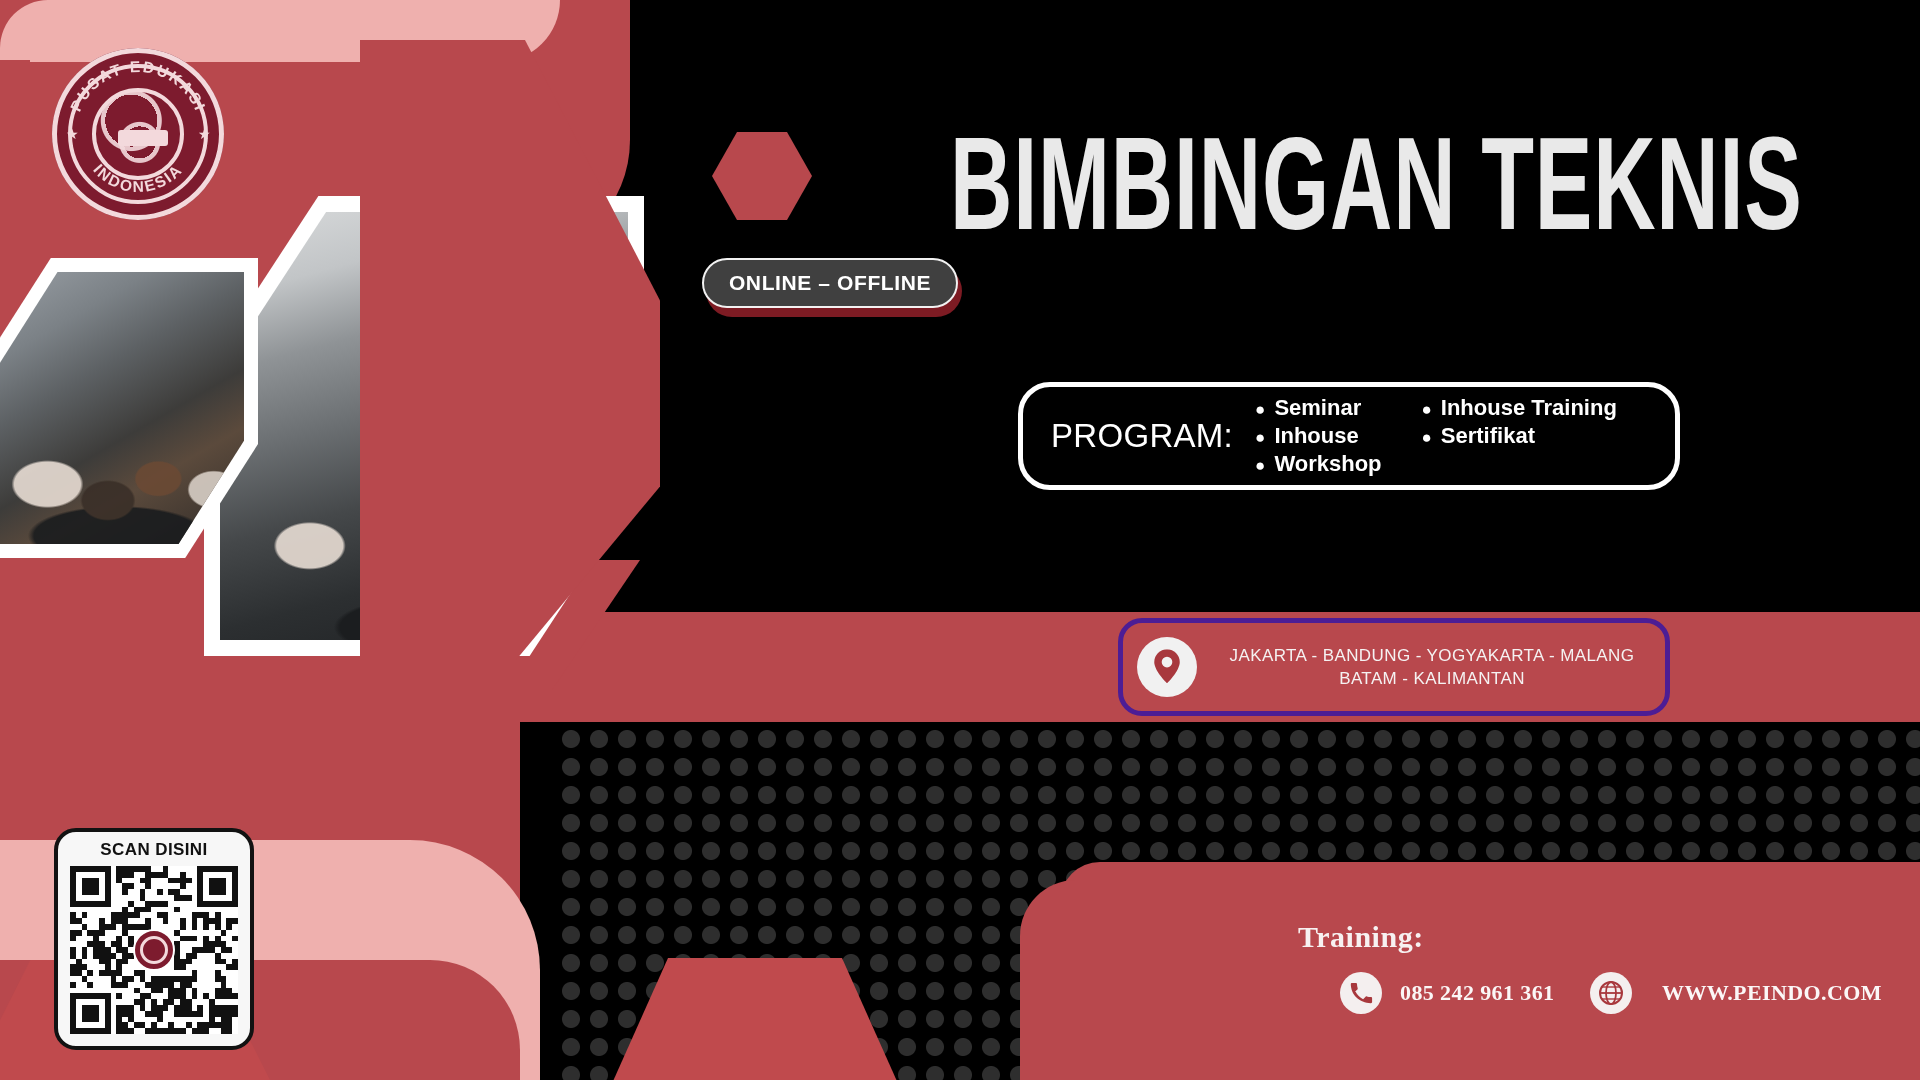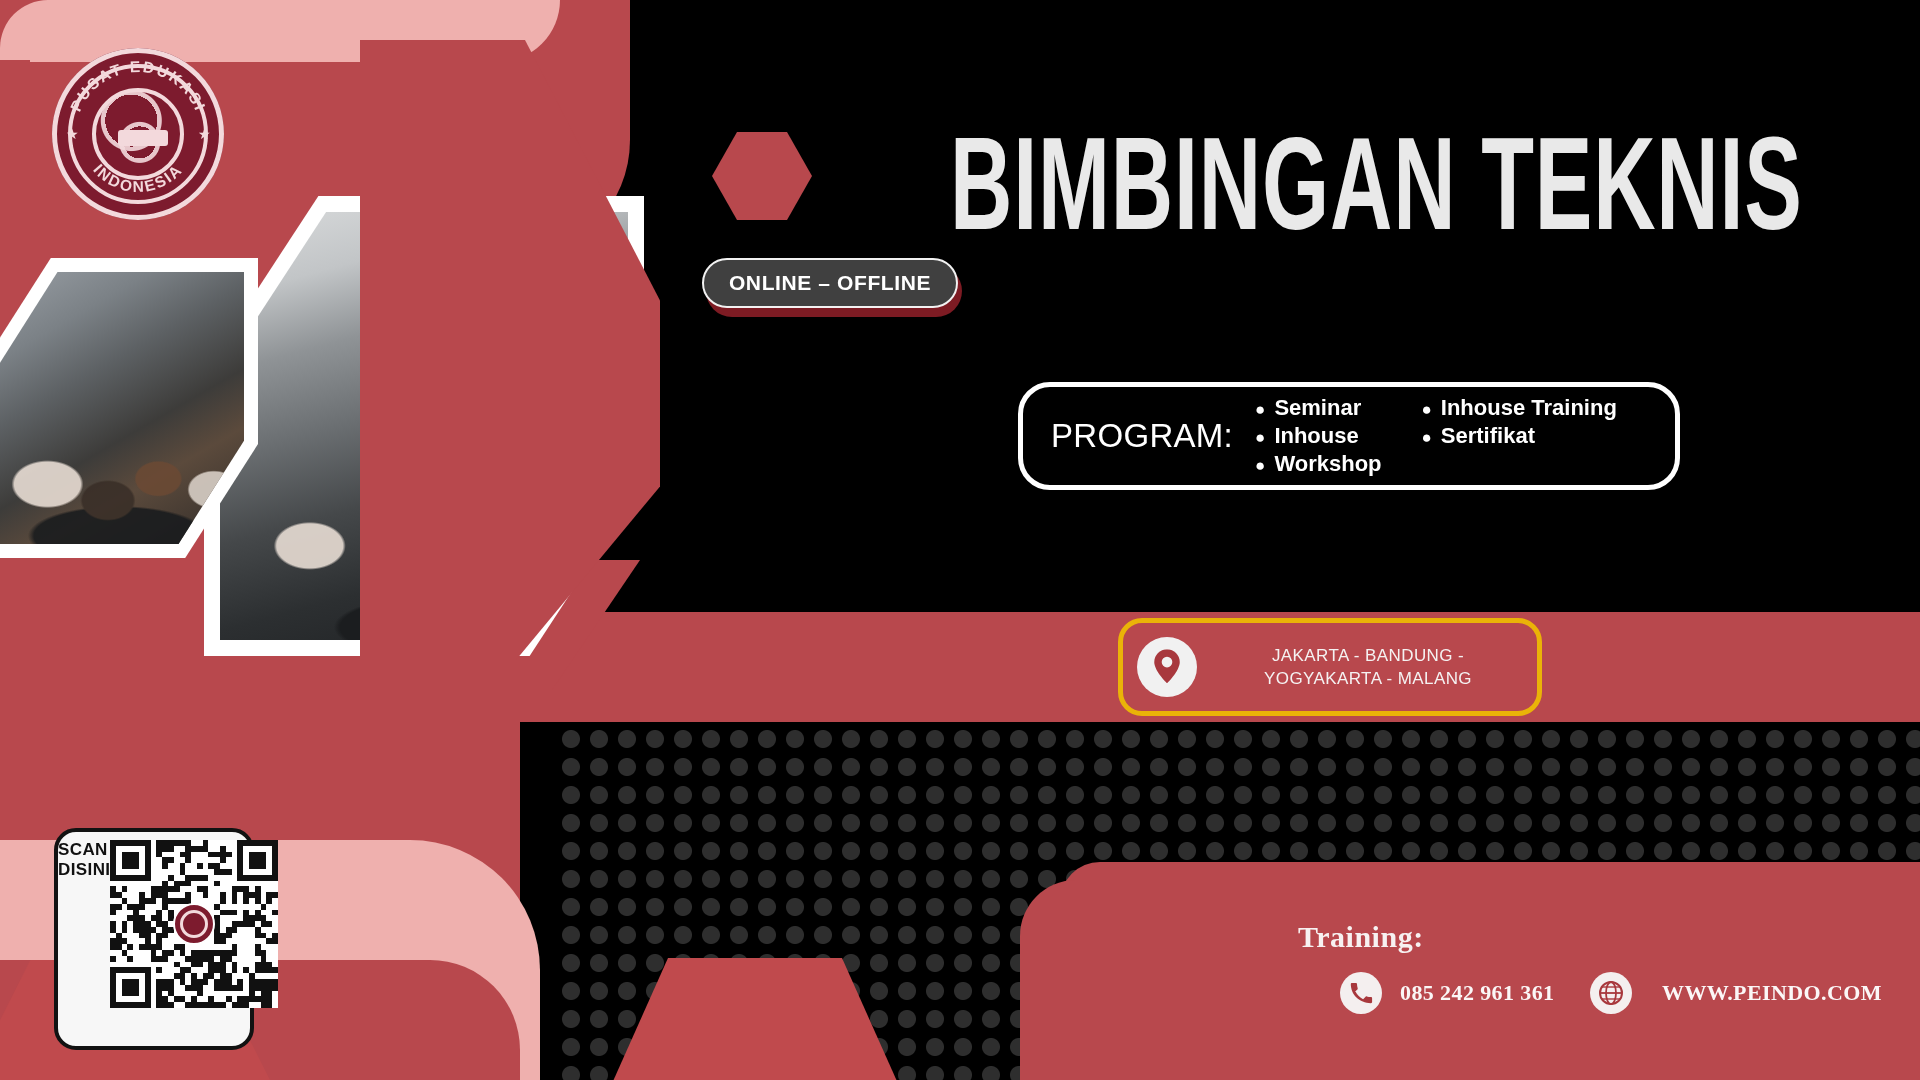--- a/index.html
+++ b/index.html
@@ -197,22 +197,22 @@
   .program-cols { display:flex; gap:40px; }
   .program-col { list-style:none; }
   .program-col li {
     color:#ffffff; font-weight:700; font-size:22px; line-height:1.28;
     display:flex; align-items:baseline; gap:9px; white-space:nowrap;
   }
   .program-col li .bt { font-size:17px; line-height:1; }
 
   
   .loc-box {
-    position:absolute; left:1118px; top:618px; width:424px; height:98px;
-    border:5px solid #eab308; border-radius:24px;
+    position:absolute; left:1118px; top:618px; width:552px; height:98px;
+    border:5px solid #4c1d95; border-radius:24px;
     background:#b8484d;
     display:flex; align-items:center; gap:18px; padding:0 16px 0 14px;
   }
   .loc-circle {
     width:60px; height:60px; border-radius:50%; background:#f1f1f1; flex:0 0 auto;
     position:relative;
   }
   .loc-pin {
     position:absolute; left:50%; top:50%; transform:translate(-50%,-52%);
     width:26px; height:34px;
@@ -229,21 +229,21 @@
   .contact-row2 { position:absolute; left:1590px; top:972px; display:flex; align-items:center; gap:30px; }
   .c-circle { width:42px; height:42px; border-radius:50%; background:#f4efef;
               display:flex; align-items:center; justify-content:center; flex:0 0 auto; }
   .c-text { color:#fbf7f7; font-size:22px; font-weight:700;
             font-family:"Liberation Serif", serif; letter-spacing:.4px; white-space:nowrap; }
 
   
   .qr-card {
     position:absolute; left:54px; top:828px; width:200px; height:222px;
     background:#f7f7f7; border:4px solid #121212; border-radius:22px;
-    display:flex; flex-direction:row; padding:8px 0 10px;
+    display:flex; flex-direction:column; align-items:center; padding:8px 0 10px;
   }
   .qr-title { color:#111; font-weight:700; font-size:17px; letter-spacing:.4px; margin-bottom:6px; }
   .qr-code { position:relative; width:168px; height:168px; background:#fff; }
   .qr-code svg { display:block; }
   .qr-logo {
     position:absolute; left:50%; top:50%; transform:translate(-50%,-50%);
     width:42px; height:42px; border-radius:50%; background:#7d1b2e;
     border:2px solid #fff;
   }
   .qr-logo:after{
@@ -345,20 +345,21 @@
 
   <div class="loc-box">
     <div class="loc-circle">
       <svg class="loc-pin" viewBox="0 0 24 32">
         <path d="M12 0C5.4 0 0 5.4 0 12c0 8.5 12 20 12 20s12-11.5 12-20C24 5.4 18.6 0 12 0z" fill="#a8383d"></path>
         <circle cx="12" cy="12" r="5" fill="#f1f1f1"></circle>
       </svg>
     </div>
     <div class="loc-text">
       <div>JAKARTA - BANDUNG - YOGYAKARTA - MALANG</div>
+      <div>BATAM - KALIMANTAN</div>
     </div>
   </div>
 
   <div class="contact-title">Training:</div>
 
   <div class="contact-row">
     <span class="c-circle">
       <svg width="24" height="24" viewBox="0 0 24 24">
         <path d="M6.6 10.8c1.6 3.2 4.3 5.8 7.5 7.4l2.5-2.5c.3-.3.8-.4 1.2-.3 1.3.4 2.7.7 4.1.7.7 0 1.2.5 1.2 1.2V21c0 .7-.5 1.2-1.2 1.2C10.3 22.2 1.8 13.7 1.8 3.1c0-.7.5-1.2 1.2-1.2h3.8c.7 0 1.2.5 1.2 1.2 0 1.4.2 2.8.7 4.1.1.4 0 .9-.3 1.2l-2.5 2.4z" fill="#a8383d"></path>
       </svg>

